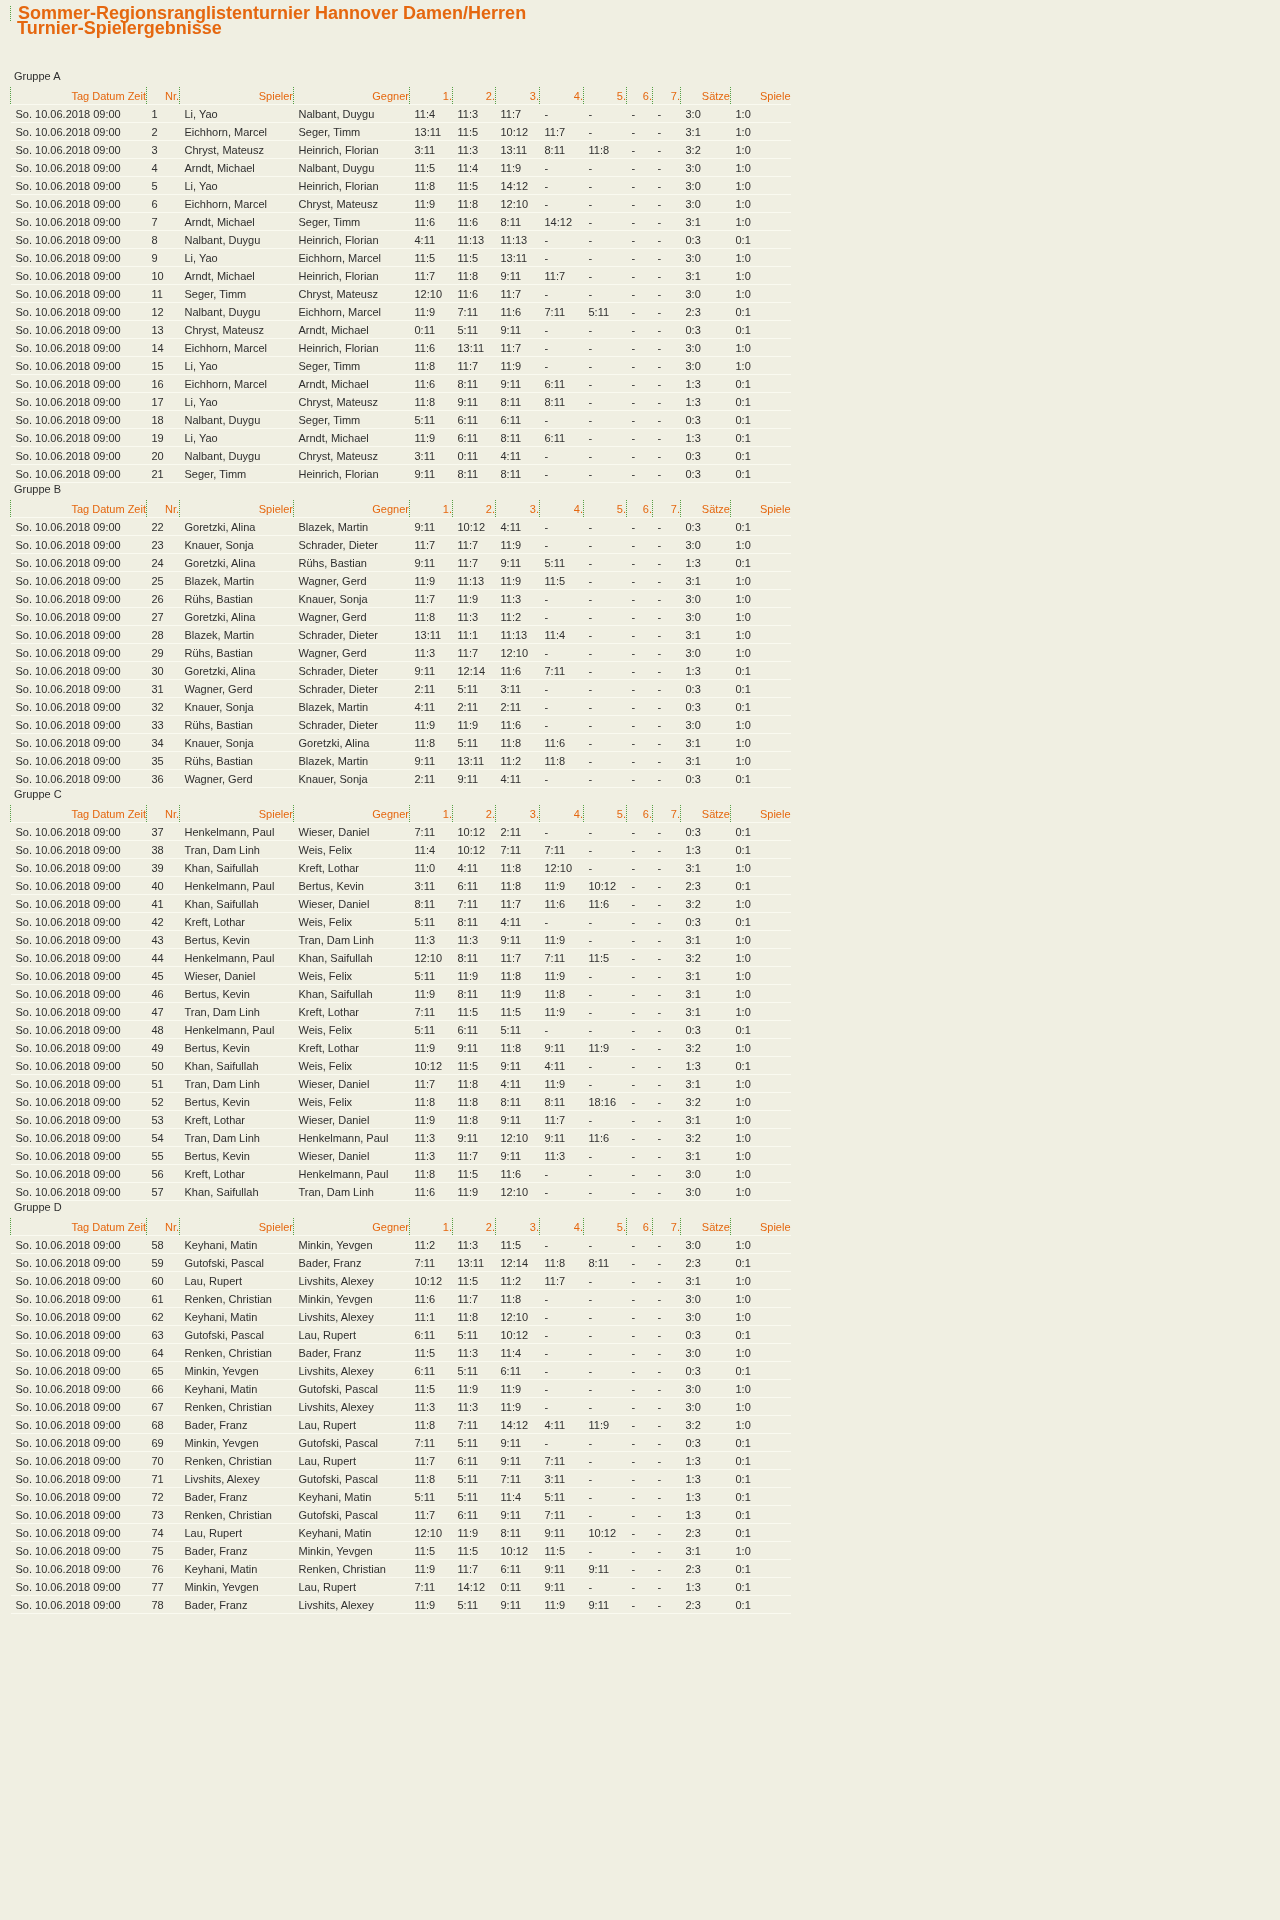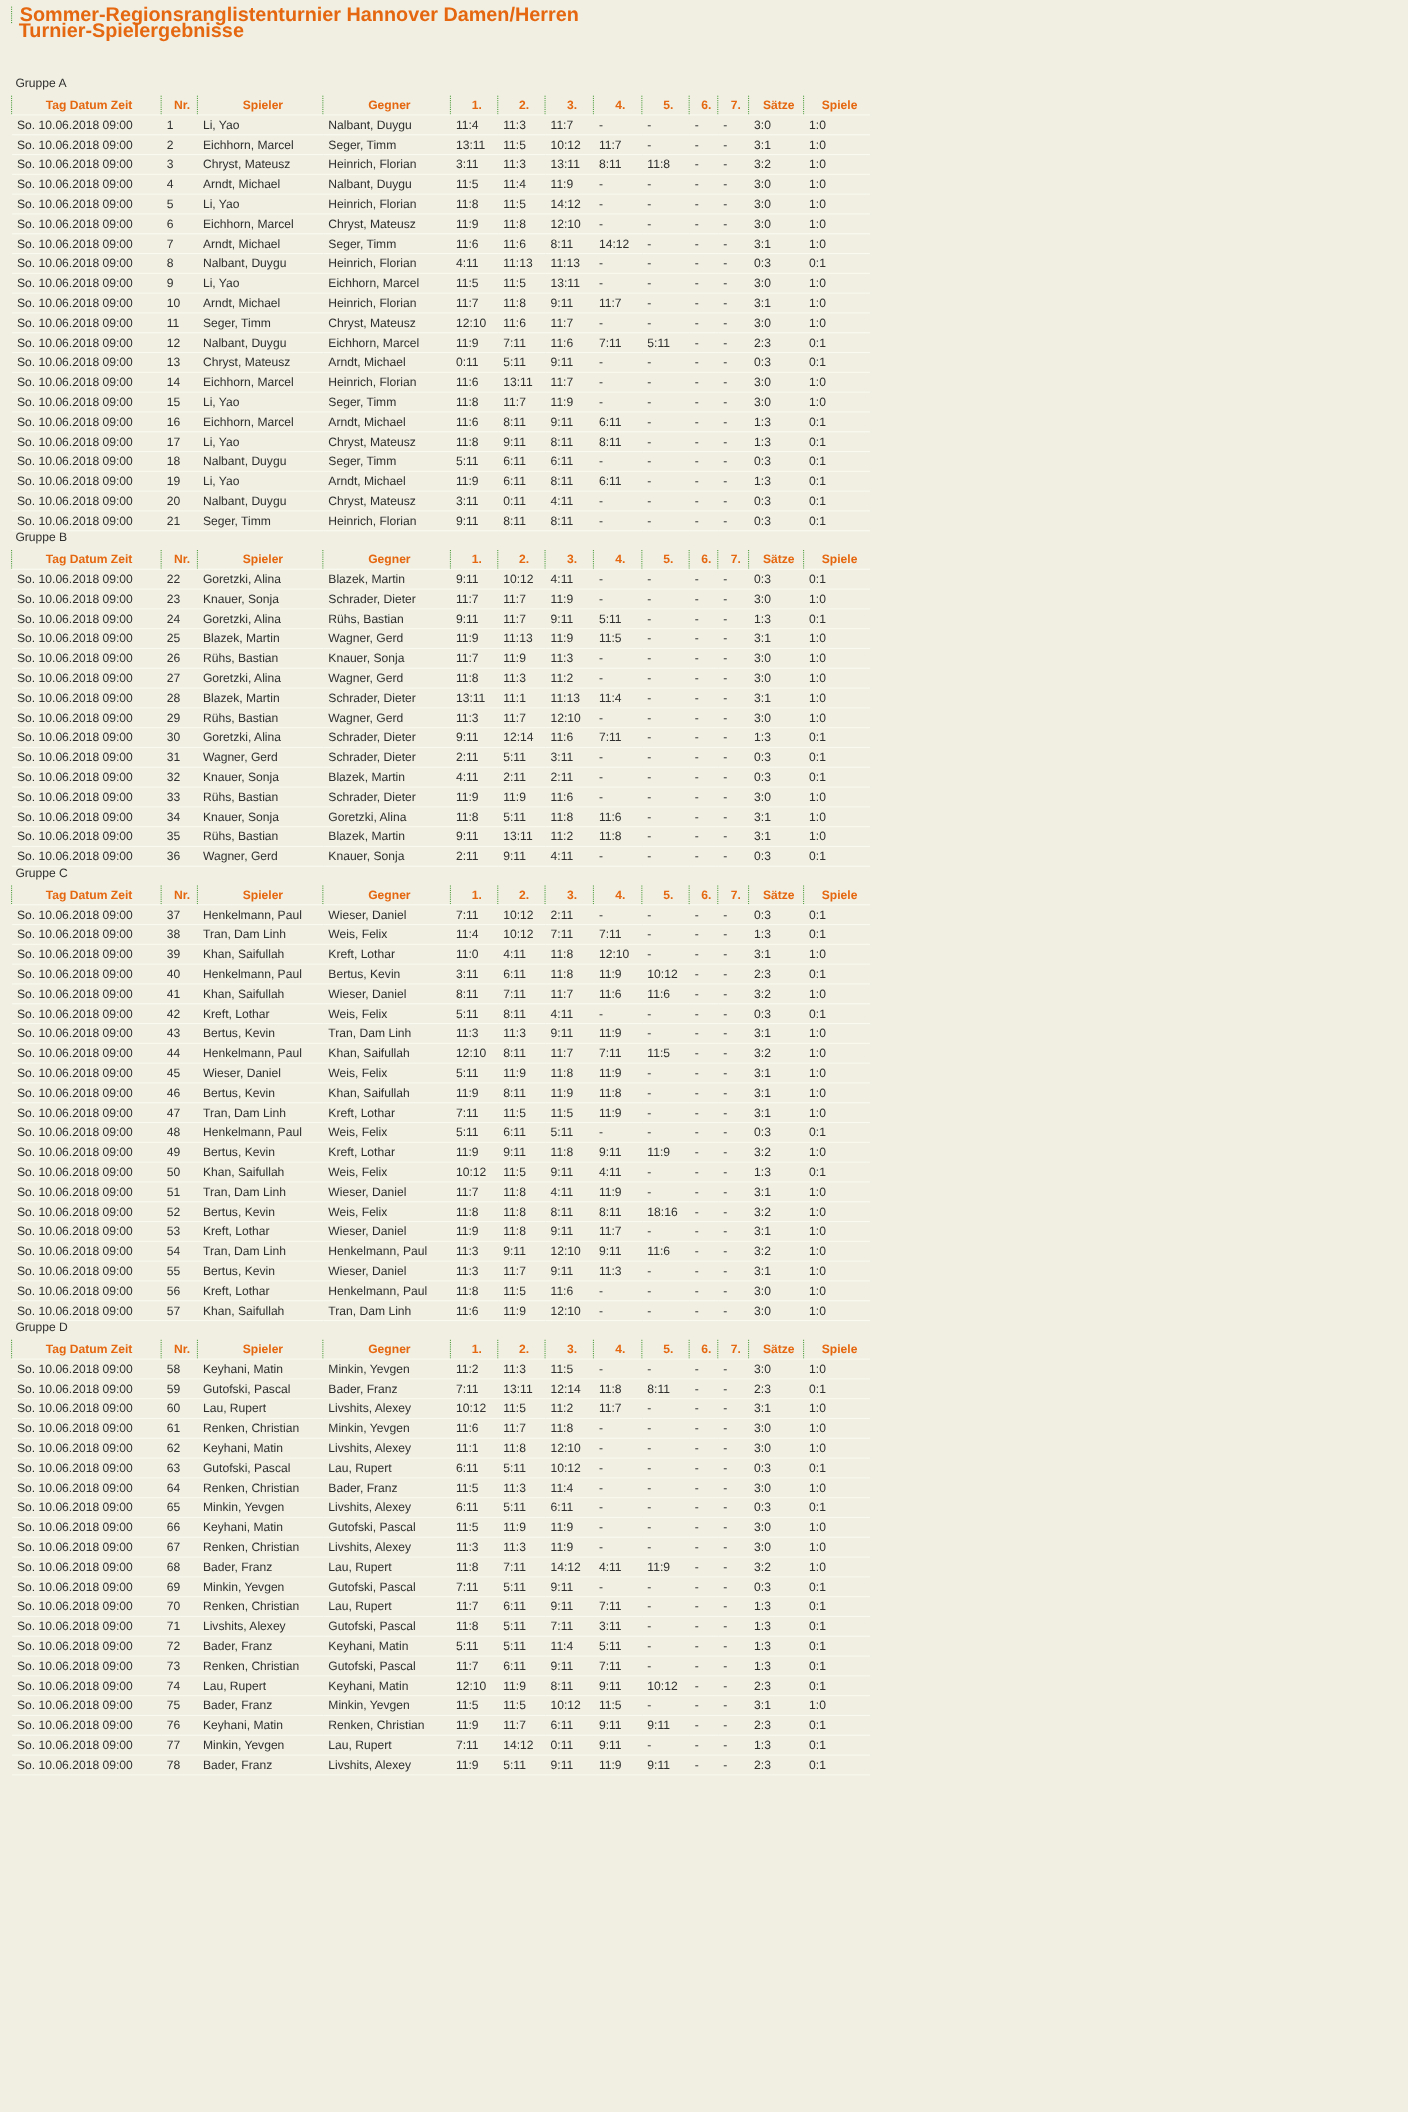--- a/index.html
+++ b/index.html
@@ -41,22 +41,22 @@
     margin: 0 0 4px 4px;
   }
   table.results-table {
     border-collapse: collapse;
     table-layout: fixed;
     width: 780px;
     font-size: 11px;
   }
   table.results-table th {
     color: #e5670f;
-    font-weight: bold;
-    text-align: center;
+    font-weight: normal;
+    text-align: right;
     height: 17px;
     padding: 0 0 0 5px;
     border-left: 1px dotted #55a045;
     border-bottom: 1px solid #fafaf0;
     white-space: nowrap;
     overflow: hidden;
   }
   table.results-table td {
     color: #2f2f2f;
     height: 17px;

